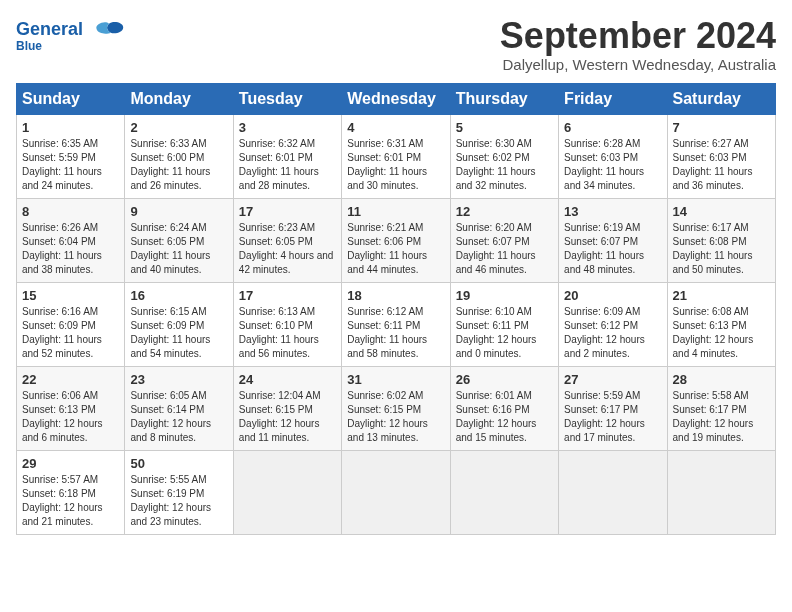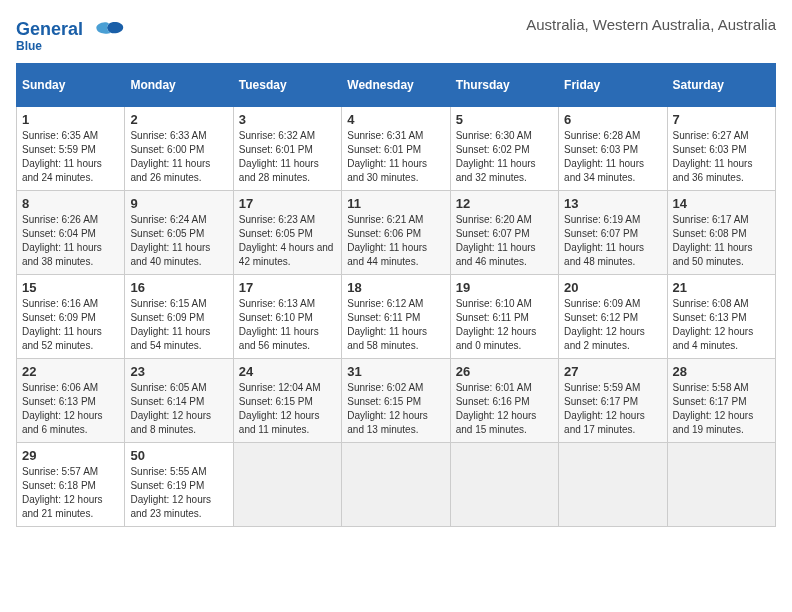--- a/index.html
+++ b/index.html
@@ -46,22 +46,22 @@
     }
     table {
       width: 100%;
       border-collapse: collapse;
       font-size: 10.5px;
     }
     th {
       background-color: #2a6bb5;
       color: #fff;
       text-align: left;
-      padding: 14px 5px;
-      font-size: 12px;
+      padding: 6px 5px;
+      font-size: 16px;
       font-weight: bold;
       border: 1px solid #2a6bb5;
     }
     td {
       vertical-align: top;
       padding: 5px 5px;
       border: 1px solid #ccc;
       background: #fff;
       width: 14.28%;
       height: 78px;
@@ -91,21 +91,22 @@
         <span>General</span>
       </span>
       <svg class="logo-bird" viewBox="0 0 36 22" xmlns="http://www.w3.org/2000/svg">
         <path d="M18 4 C22 0, 34 2, 34 8 C34 14, 24 16, 20 14 C16 12, 14 8, 18 4Z" fill="#1a5fa8"></path>
         <path d="M18 4 C14 0, 2 4, 4 10 C6 16, 16 16, 20 14 C16 12, 14 8, 18 4Z" fill="#4a9fd4"></path>
       </svg>
     </div>
     <span class="logo-text" style="color:#1a5fa8; font-size:12px;">Blue</span>
   </div>
   <div class="title-block">
-    <div class="location">Australia, Western Australia, Australia</div>
+    <div class="month-title">September 2024</div>
+    <div class="location">Dalyellup, Western Wednesday, Australia</div>
   </div>
 </div>
 
 <table>
   <thead>
     <tr>
       <th>Sunday</th>
       <th>Monday</th>
       <th>Tuesday</th>
       <th>Wednesday</th>

